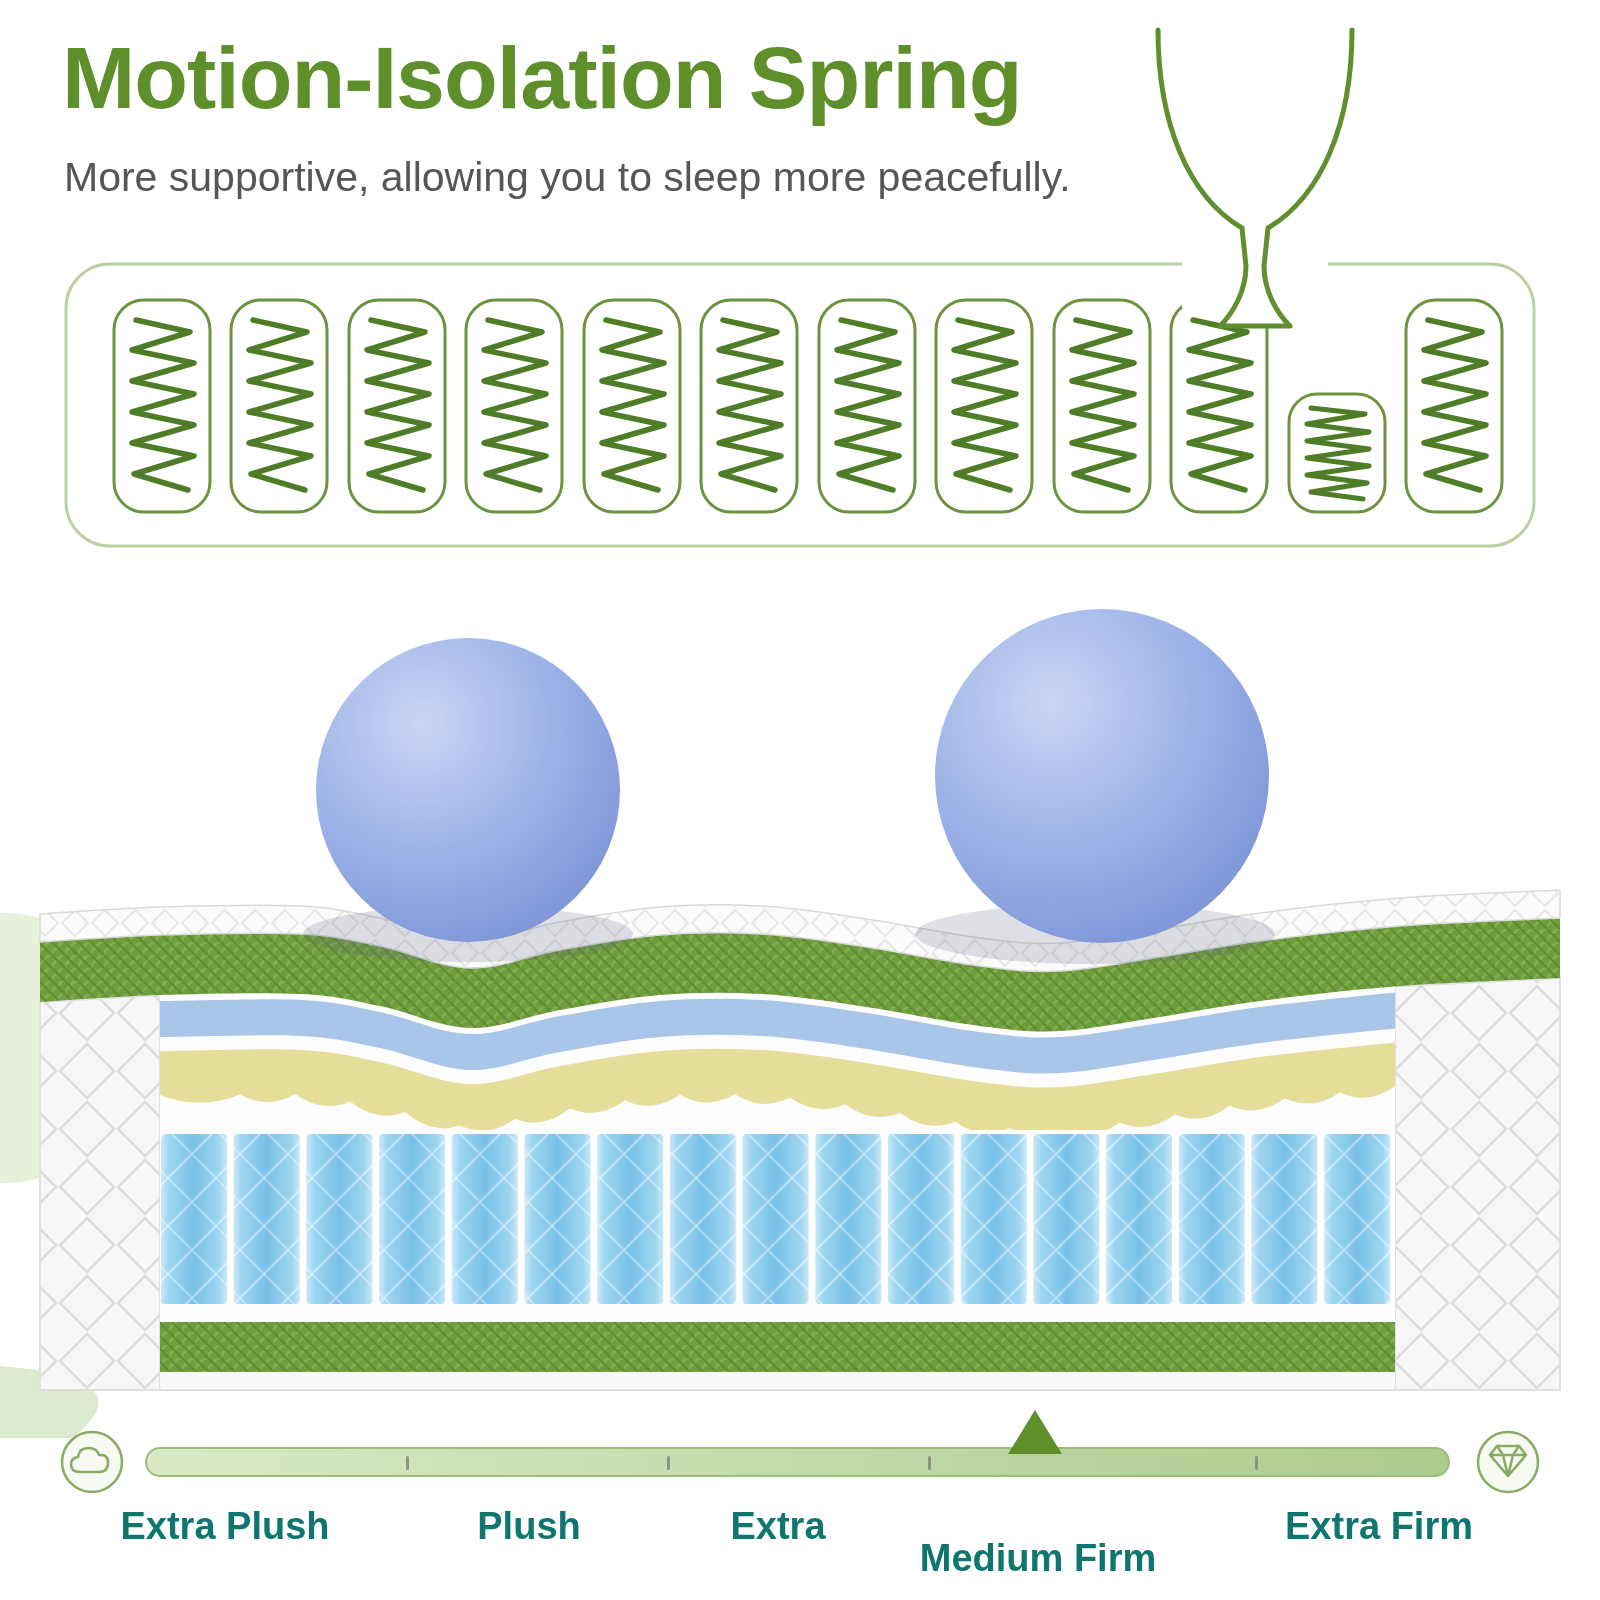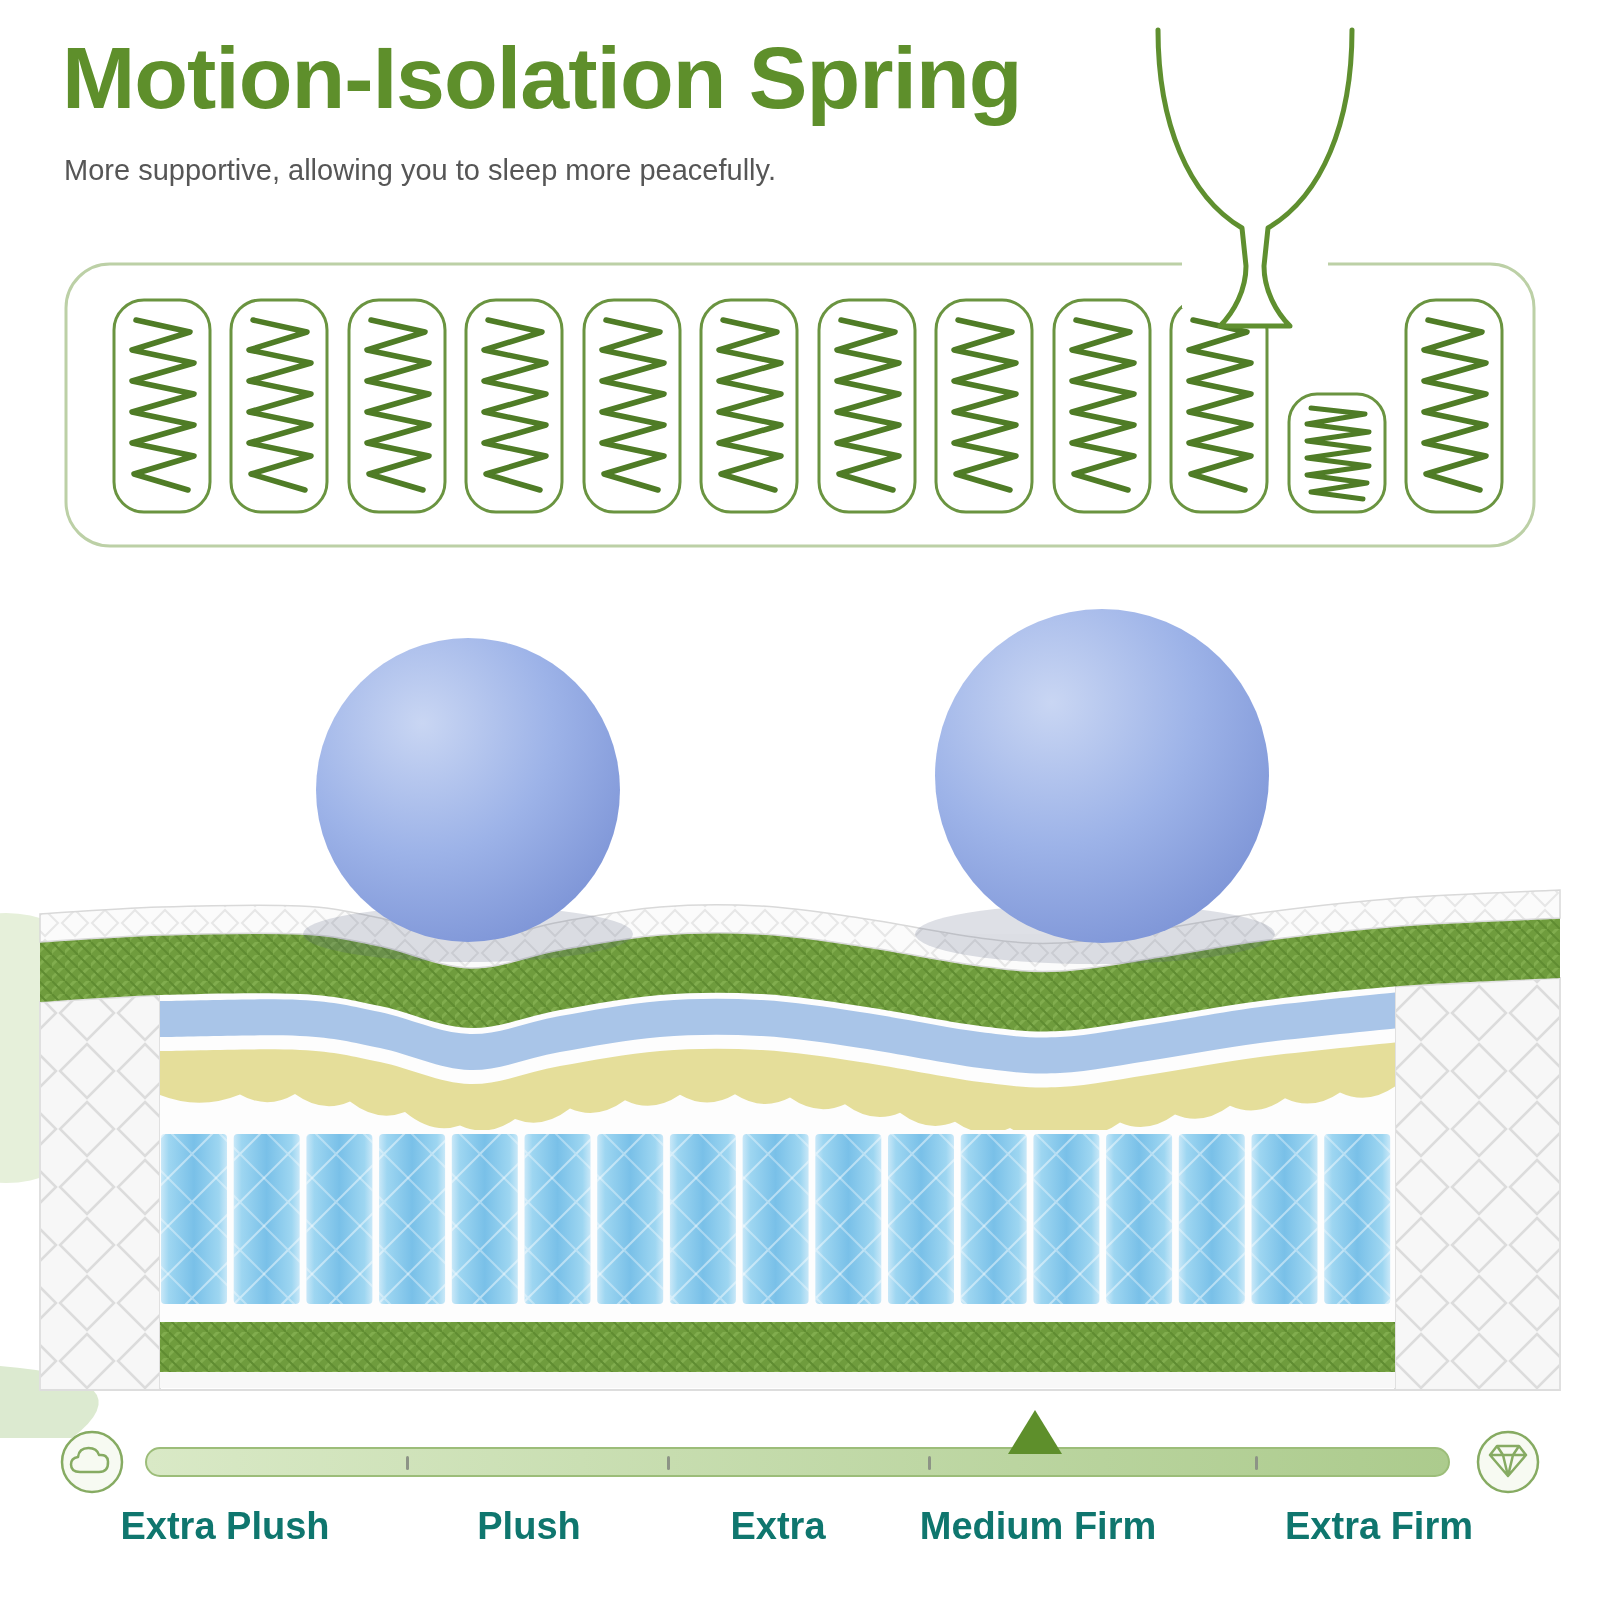--- a/index.html
+++ b/index.html
@@ -1,20 +1,20 @@
 <!DOCTYPE html>
 <html><head>
 <meta charset="utf-8">
 <style>
   html,body{margin:0;padding:0;background:#ffffff;}
   .canvas{position:relative;width:1600px;height:1600px;background:#ffffff;overflow:hidden;
           font-family:"Liberation Sans", sans-serif;}
   .header{position:absolute;left:62px;top:30px;}
   .title{margin:0;font-size:88px;font-weight:bold;letter-spacing:-1px;color:#5e8f2b;line-height:1.1;}
-  .subtitle{margin:26px 8px 0 2px;font-size:29px;color:#565656;line-height:1.2;}
+  .subtitle{margin:26px 8px 0 2px;font-size:41px;color:#565656;line-height:1.2;}
   svg.layer{position:absolute;display:block;}
   .springs-panel{left:60px;top:250px;}
   .glass-svg{left:1130px;top:18px;}
   .mattress-svg{left:0;top:578px;}
   .scale-bar{position:absolute;left:145px;top:1447px;width:1305px;height:30px;border-radius:16px;
              background:linear-gradient(to right,#d9e9c6,#accb8d);border:2px solid #9cbd79;box-sizing:border-box;}
   .tick{position:absolute;top:7px;width:3px;height:14px;background:#8d9486;border-radius:2px;}
   .marker{position:absolute;width:0;height:0;border-left:27px solid transparent;border-right:27px solid transparent;
           border-bottom:44px solid #5e8f2b;left:1008px;top:1410px;}
   .scale-icon{position:absolute;top:1428px;}
@@ -164,16 +164,16 @@
   <div class="marker"></div>
 
   <svg class="scale-icon" style="left:1474px;" width="68" height="68" viewBox="0 0 68 68">
     <circle cx="34" cy="34" r="30" fill="#f7faf2" stroke="#86ab62" stroke-width="2.5"></circle>
     <path d="M34 48 L16 27 L23 18 L45 18 L52 27 Z M16 27 L52 27 M23 18 L29 27 L34 48 M45 18 L39 27 L34 48" fill="none" stroke="#86ab62" stroke-width="2.5" stroke-linejoin="round"></path>
   </svg>
 
   <span class="scale-label" style="left:225px;">Extra Plush</span>
   <span class="scale-label" style="left:529px;">Plush</span>
   <span class="scale-label" style="left:778px;">Extra</span>
-  <span class="scale-label" style="left:1038px;">Medium Firm</span>
+  <span class="scale-label" style="left:1038px;margin-top:32px;">Medium Firm</span>
   <span class="scale-label" style="left:1348px;margin-left:31px;">Extra Firm</span>
 
 </div>
 
 </body></html>

